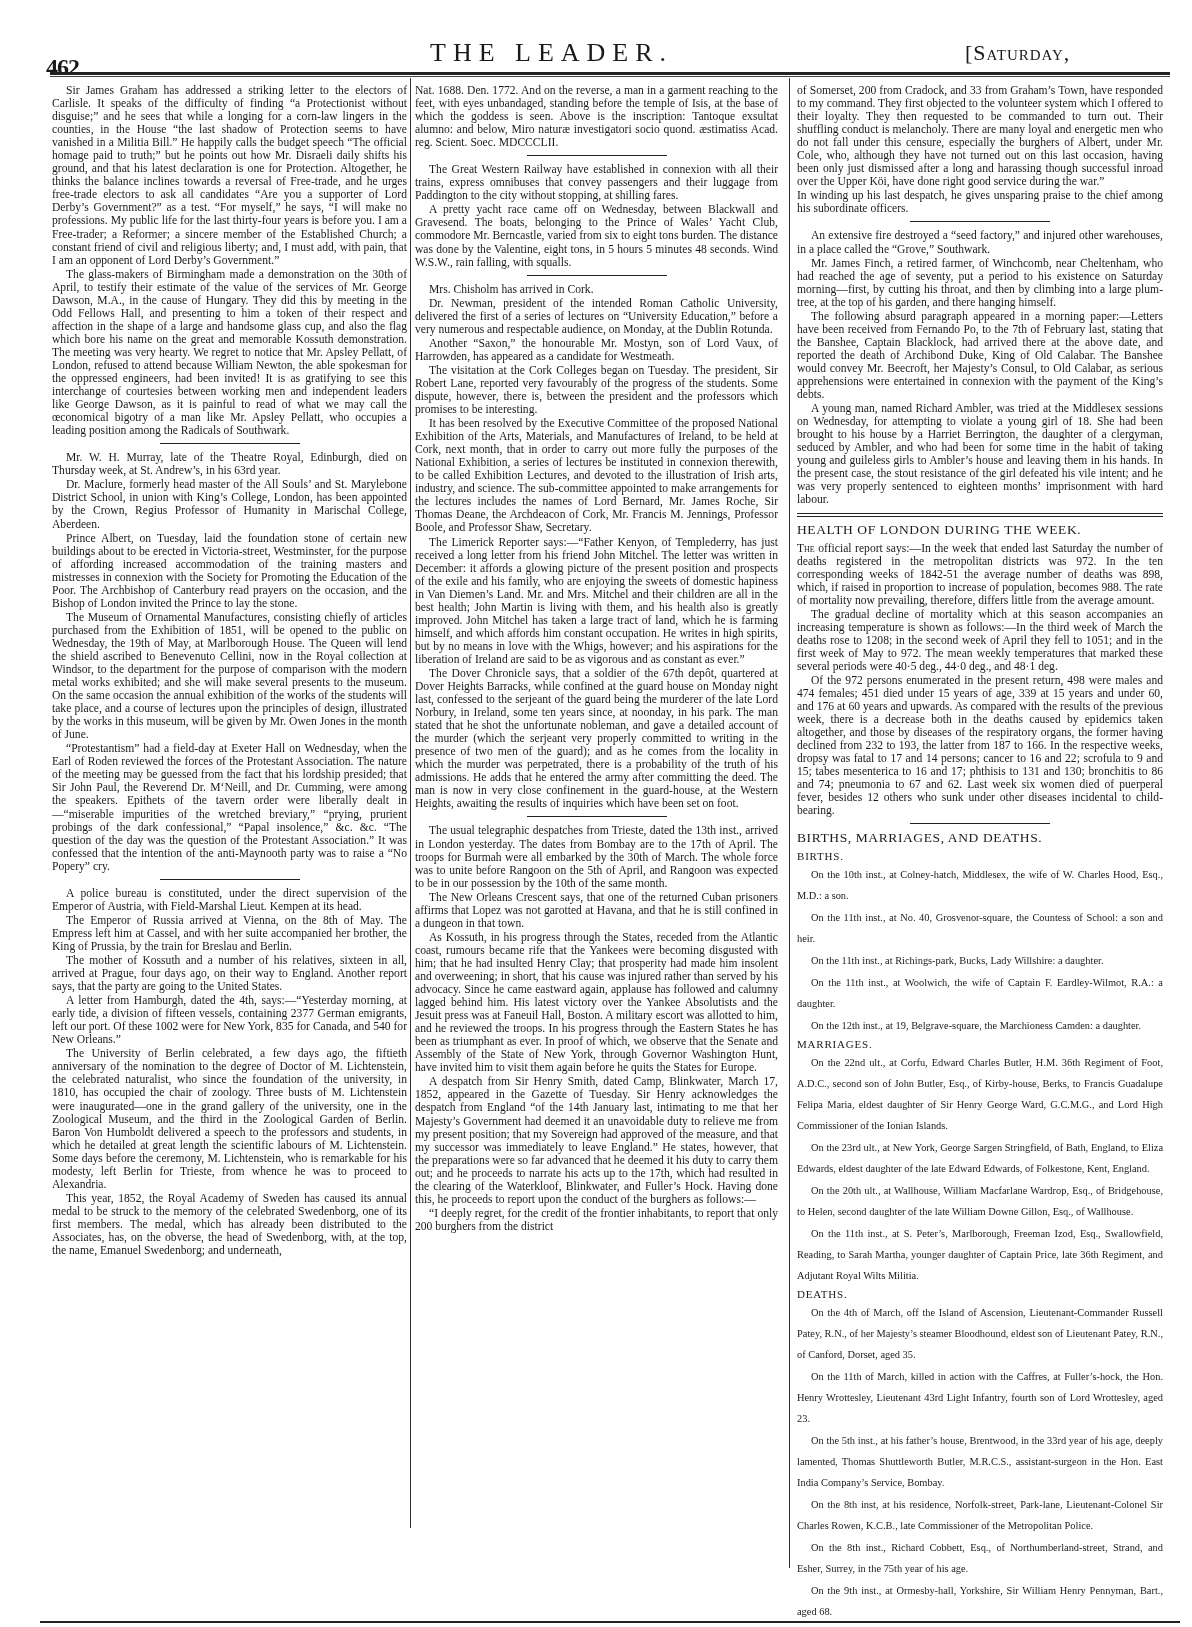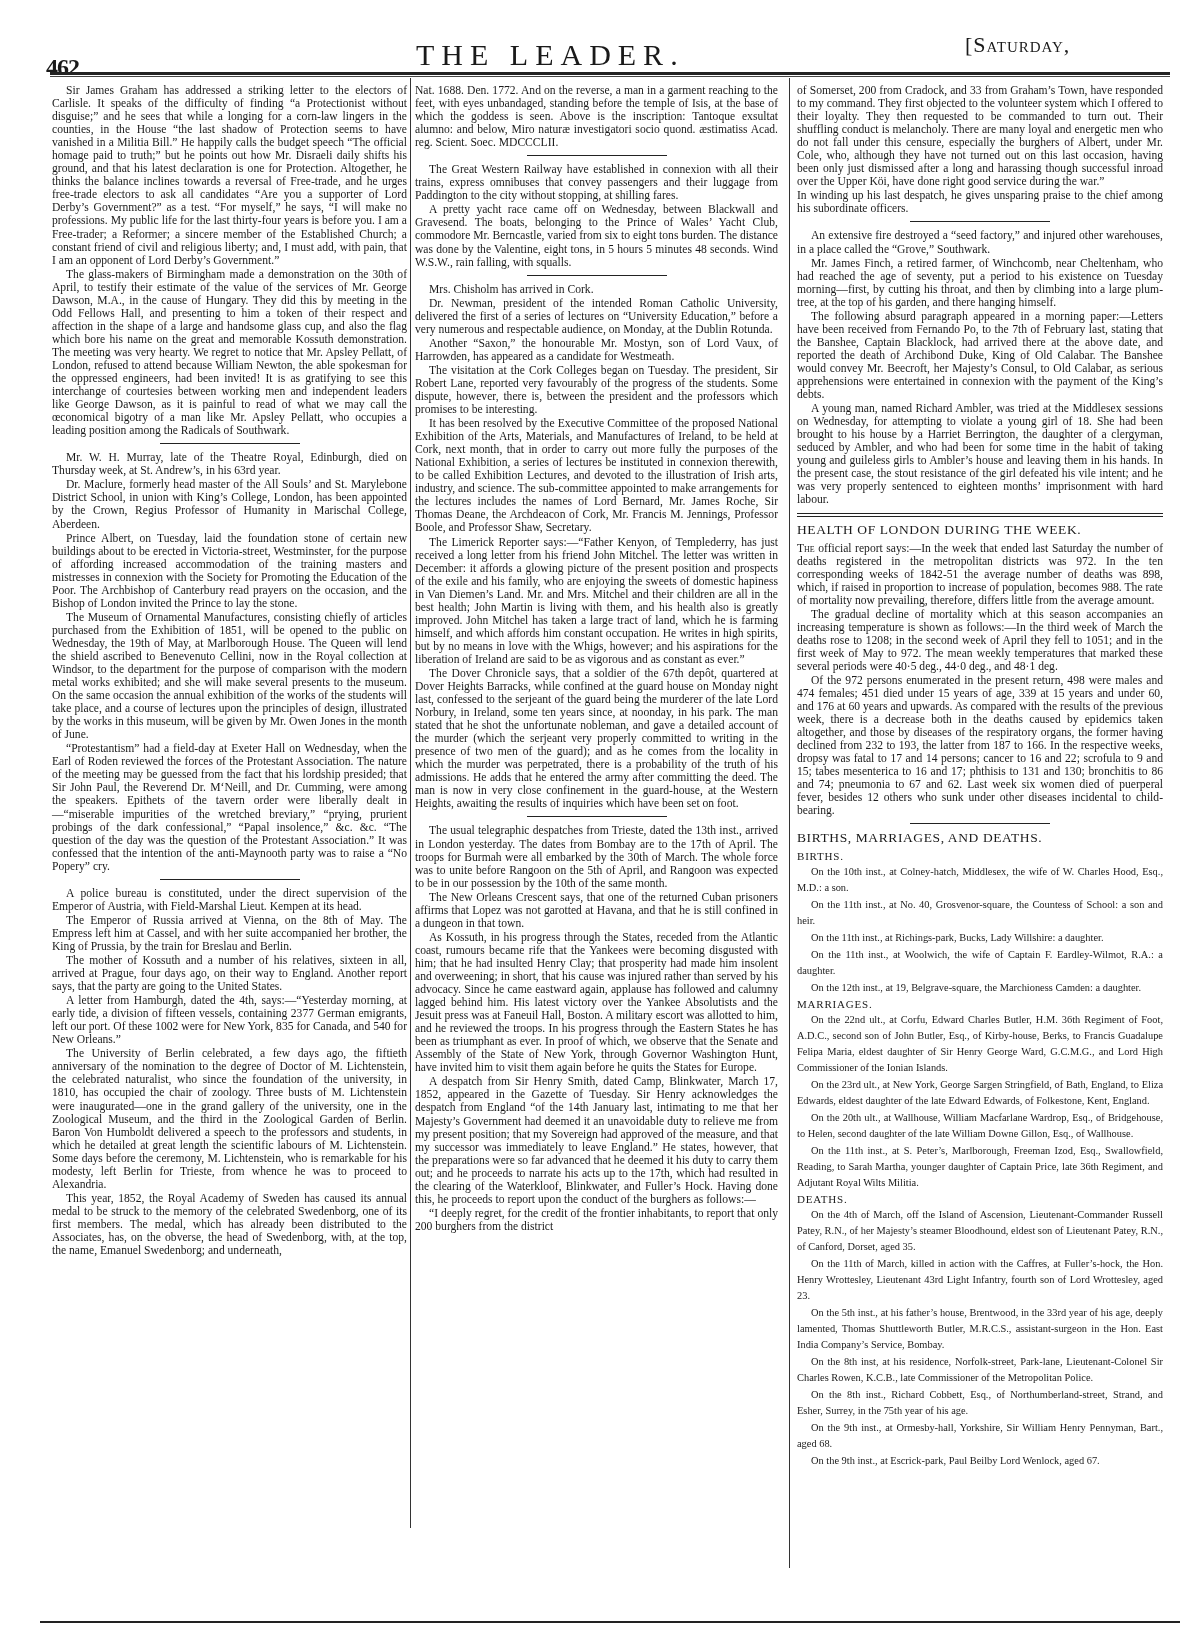--- a/index.html
+++ b/index.html
@@ -10,25 +10,25 @@
   }
   .masthead {
     position: absolute; left: 0; top: 0; width: 1192px; height: 66px;
   }
   .page-number {
     position: absolute; left: 46px; top: 40px; font-size: 24px; font-weight: bold;
     letter-spacing: -1px;
     margin-top: 14px;
   }
   .paper-title {
-    position: absolute; left: 416px; top: 38px; font-size: 30px; letter-spacing: 7px;
+    position: absolute; left: 430px; top: 38px; font-size: 26px; letter-spacing: 7px;
     font-weight: normal;
   }
   .paper-date {
-    position: absolute; left: 965px; top: 32px; font-size: 22px; font-variant: small-caps;
+    position: absolute; left: 965px; top: 40px; font-size: 22px; font-variant: small-caps;
     letter-spacing: 1px;
   }
   .masthead-rule {
     position: absolute; left: 50px; top: 72px; width: 1120px; height: 0;
     border-top: 3px solid #222; border-bottom: 1px solid #444; padding-top: 1px;
   }
   .col {
     position: absolute; top: 84px; font-size: 11.6px; line-height: 13.05px;
     text-align: justify; hyphens: manual;
   }
@@ -48,21 +48,21 @@
   .double-rule {
     margin: 7px 0 6px 0; border-top: 1px solid #222; border-bottom: 1px solid #222; height: 2px;
   }
   .section-heading {
     text-align: left; font-size: 13.5px; letter-spacing: 0.6px; margin: 2px 0 5px 0;
     text-indent: 0;
   }
   .sub-heading {
     text-align: left; font-size: 11px; letter-spacing: 0.8px; margin: 2px 0 1px 0;
   }
-  .notice { font-size: 10.4px; line-height: 16px; }
+  .notice { font-size: 10.4px; line-height: 21px; }
   .lead-cap { font-variant: small-caps; }
   .first-line-flush { text-indent: 0; }
   .bottom-rule {
     position: absolute; left: 40px; top: 1621px; width: 1140px; border-top: 2px solid #222;
   }
 </style>
 </head>
 <body>
 
 <div class="masthead">
@@ -112,21 +112,21 @@
   <p>As Kossuth, in his progress through the States, receded from the Atlantic coast, rumours became rife that the Yankees were becoming disgusted with him; that he had insulted Henry Clay; that prosperity had made him insolent and overweening; in short, that his cause was injured rather than served by his advocacy. Since he came eastward again, applause has followed and calumny lagged behind him. His latest victory over the Yankee Absolutists and the Jesuit press was at Faneuil Hall, Boston. A military escort was allotted to him, and he reviewed the troops. In his progress through the Eastern States he has been as triumphant as ever. In proof of which, we observe that the Senate and Assembly of the State of New York, through Governor Washington Hunt, have invited him to visit them again before he quits the States for Europe.</p>
   <p>A despatch from Sir Henry Smith, dated Camp, Blinkwater, March 17, 1852, appeared in the Gazette of Tuesday. Sir Henry acknowledges the despatch from England “of the 14th January last, intimating to me that her Majesty’s Government had deemed it an unavoidable duty to relieve me from my present position; that my Sovereign had approved of the measure, and that my successor was immediately to leave England.” He states, however, that the preparations were so far advanced that he deemed it his duty to carry them out; and he proceeds to narrate his acts up to the 17th, which had resulted in the clearing of the Waterkloof, Blinkwater, and Fuller’s Hock. Having done this, he proceeds to report upon the conduct of the burghers as follows:—</p>
   <p>“I deeply regret, for the credit of the frontier inhabitants, to report that only 200 burghers from the district</p>
 </div>
 
 <div class="col col-3">
   <p class="first-line-flush">of Somerset, 200 from Cradock, and 33 from Graham’s Town, have responded to my command. They first objected to the volunteer system which I offered to their loyalty. They then requested to be commanded to turn out. Their shuffling conduct is melancholy. There are many loyal and energetic men who do not fall under this censure, especially the burghers of Albert, under Mr. Cole, who, although they have not turned out on this last occasion, having been only just dismissed after a long and harassing though successful inroad over the Upper Köi, have done right good service during the war.”</p>
   <p class="first-line-flush">In winding up his last despatch, he gives unsparing praise to the chief among his subordinate officers.</p>
   <div class="rule"></div>
   <p>An extensive fire destroyed a “seed factory,” and injured other warehouses, in a place called the “Grove,” Southwark.</p>
-  <p>Mr. James Finch, a retired farmer, of Winchcomb, near Cheltenham, who had reached the age of seventy, put a period to his existence on Tuesday morning—first, by cutting his throat, and then by climbing into a large plum-tree, at the top of his garden, and there hanging himself.</p>
+  <p>Mr. James Finch, a retired farmer, of Winchcomb, near Cheltenham, who had reached the age of seventy, put a period to his existence on Saturday morning—first, by cutting his throat, and then by climbing into a large plum-tree, at the top of his garden, and there hanging himself.</p>
   <p>The following absurd paragraph appeared in a morning paper:—Letters have been received from Fernando Po, to the 7th of February last, stating that the Banshee, Captain Blacklock, had arrived there at the above date, and reported the death of Archibond Duke, King of Old Calabar. The Banshee would convey Mr. Beecroft, her Majesty’s Consul, to Old Calabar, as serious apprehensions were entertained in connexion with the payment of the King’s debts.</p>
   <p>A young man, named Richard Ambler, was tried at the Middlesex sessions on Wednesday, for attempting to violate a young girl of 18. She had been brought to his house by a Harriet Berrington, the daughter of a clergyman, seduced by Ambler, and who had been for some time in the habit of taking young and guileless girls to Ambler’s house and leaving them in his hands. In the present case, the stout resistance of the girl defeated his vile intent; and he was very properly sentenced to eighteen months’ imprisonment with hard labour.</p>
 
   <div class="double-rule"></div>
   <div class="section-heading">HEALTH OF LONDON DURING THE WEEK.</div>
   <p class="first-line-flush"><span class="lead-cap">The</span><span> official report says:—In the week that ended last Saturday the number of deaths registered in the metropolitan districts was 972. In the ten corresponding weeks of 1842-51 the average number of deaths was 898, which, if raised in proportion to increase of population, becomes 988. The rate of mortality now prevailing, therefore, differs little from the average amount.</span></p>
   <p>The gradual decline of mortality which at this season accompanies an increasing temperature is shown as follows:—In the third week of March the deaths rose to 1208; in the second week of April they fell to 1051; and in the first week of May to 972. The mean weekly temperatures that marked these several periods were 40·5 deg., 44·0 deg., and 48·1 deg.</p>
   <p>Of the 972 persons enumerated in the present return, 498 were males and 474 females; 451 died under 15 years of age, 339 at 15 years and under 60, and 176 at 60 years and upwards. As compared with the results of the previous week, there is a decrease both in the deaths caused by epidemics taken altogether, and those by diseases of the respiratory organs, the former having declined from 232 to 193, the latter from 187 to 166. In the respective weeks, dropsy was fatal to 17 and 14 persons; cancer to 16 and 22; scrofula to 9 and 15; tabes mesenterica to 16 and 17; phthisis to 131 and 130; bronchitis to 86 and 74; pneumonia to 67 and 62. Last week six women died of puerperal fever, besides 12 others who sunk under other diseases incidental to child-bearing.</p>
 
   <div class="rule"></div>

